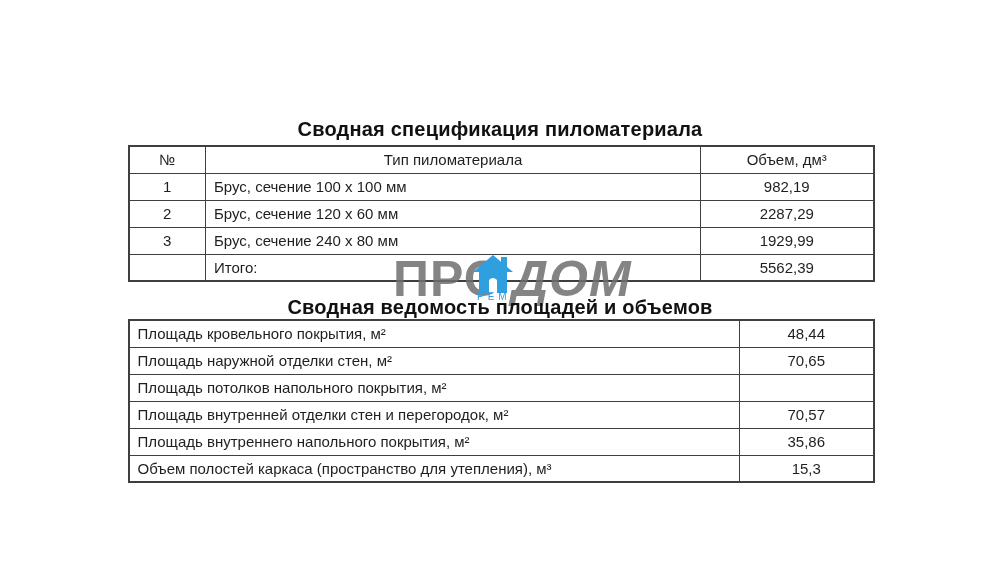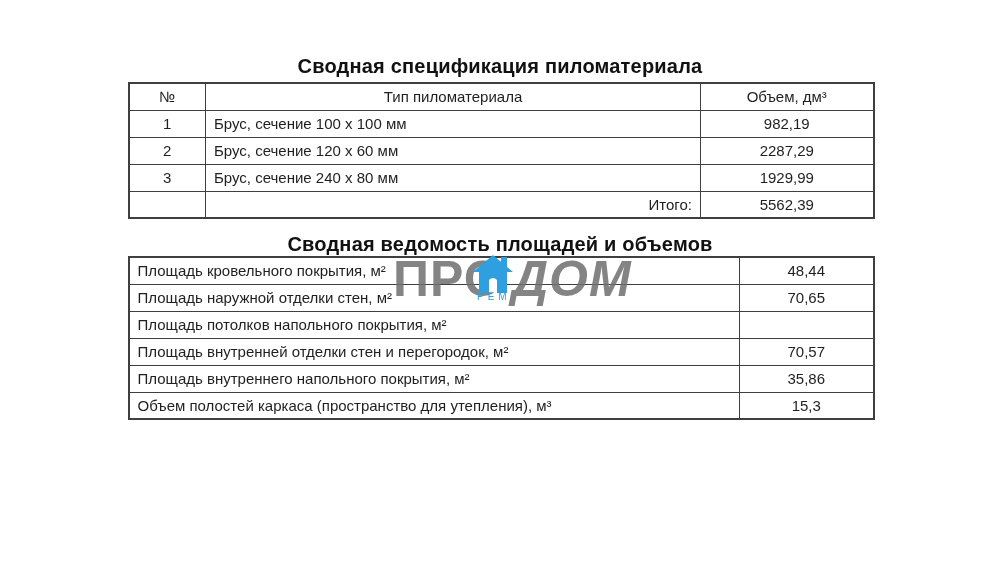--- a/index.html
+++ b/index.html
@@ -13,21 +13,21 @@
     margin: 0 auto;
     background: #ffffff;
     overflow: hidden;
     color: #1f1f1f;
   }
 
   .content {
     position: relative;
     width: 745px;
     margin: 0 auto;
-    padding-top: 55px;
+    padding-top: 118px;
   }
 
   .doc-title {
     font-size: 20px;
     font-weight: 700;
     text-align: center;
     color: #111111;
     letter-spacing: 0.2px;
     position: relative;
     z-index: 3;
@@ -56,21 +56,21 @@
     background: transparent;
   }
   .col-num   { width: 77px; }
   .col-type  { width: 495px; }
   .col-vol   { width: 173px; }
   .col-label { width: 611px; }
   .col-val   { width: 134px; }
 
   .cell-center { text-align: center; }
   .cell-left   { text-align: left; }
-  .cell-right  { text-align: right; }
+  .cell-right  { text-align: left; }
 
   
   .watermark { position: absolute; z-index: 2; pointer-events: none; }
   .wm-word {
     position: absolute;
     font-size: 50px;
     line-height: 1;
     font-weight: 700;
     color: var(--wm-text, #6f6f6f);
     opacity: 0.85;

